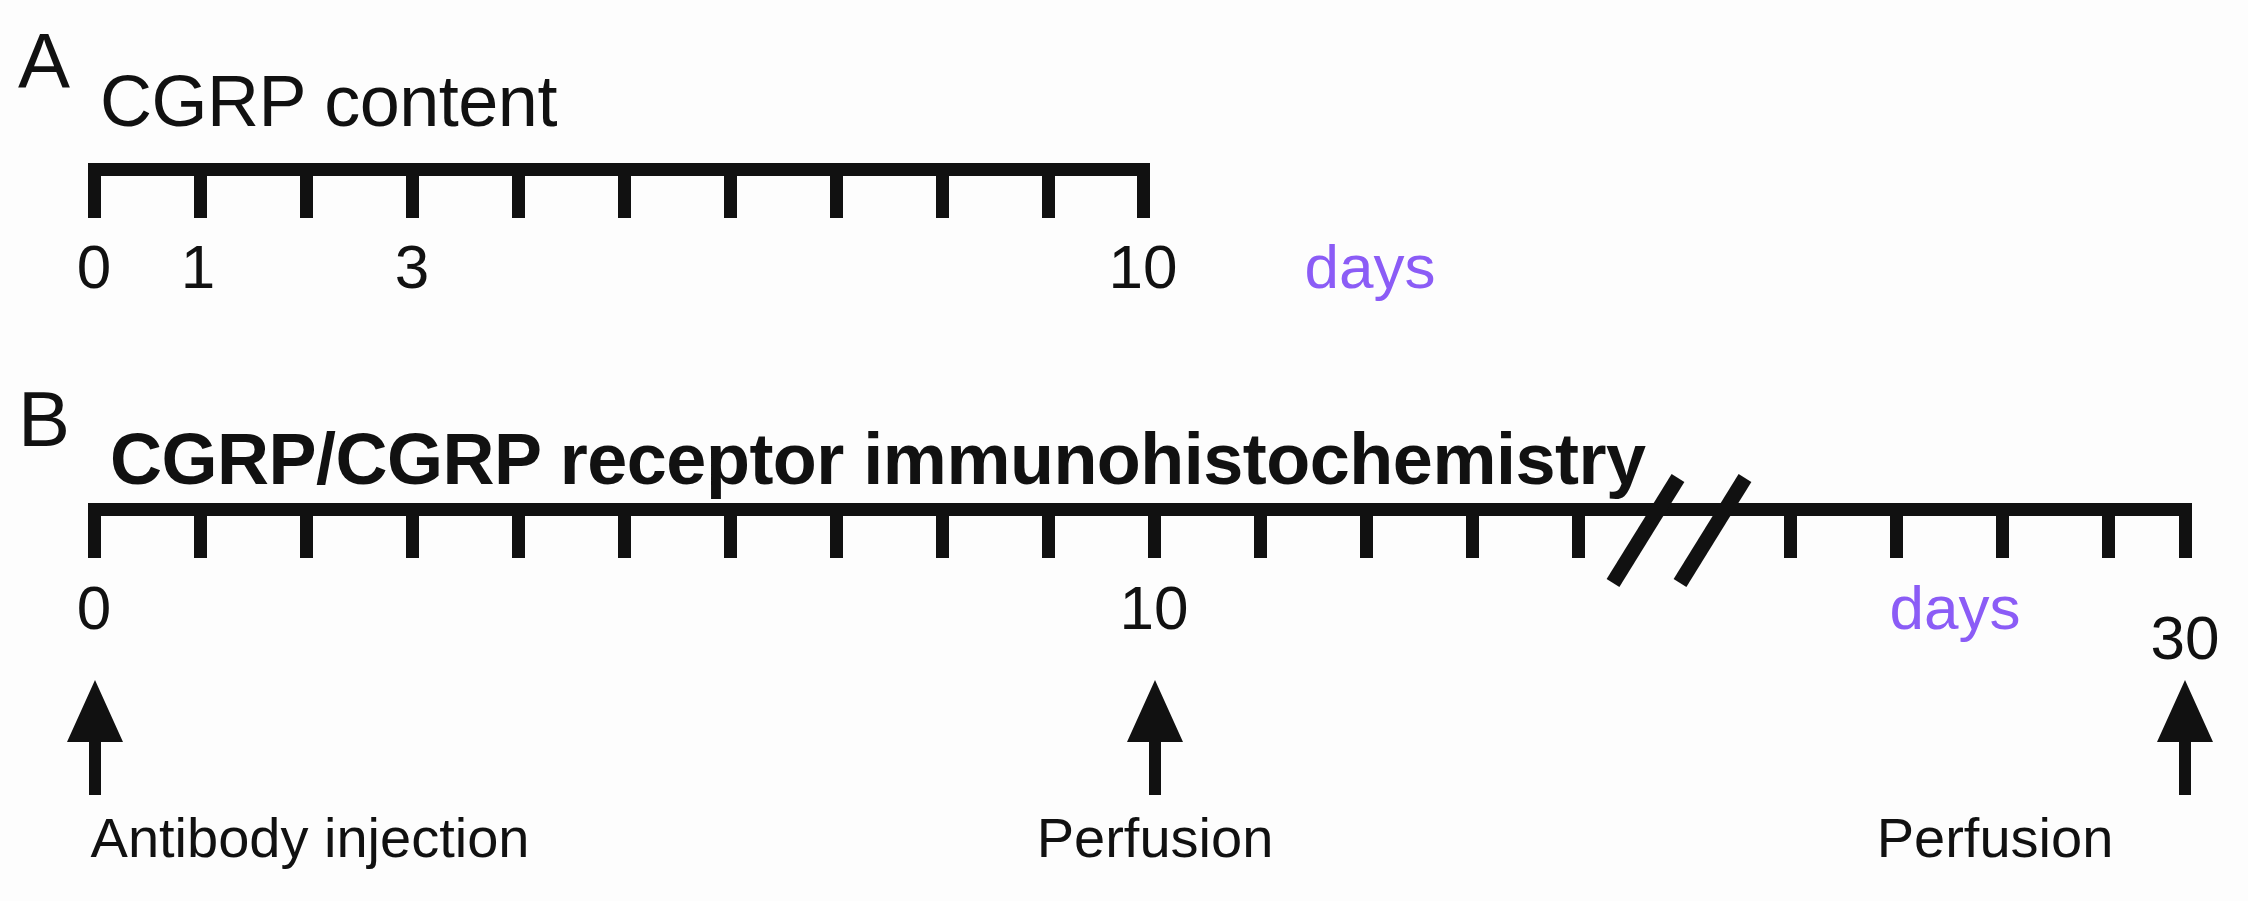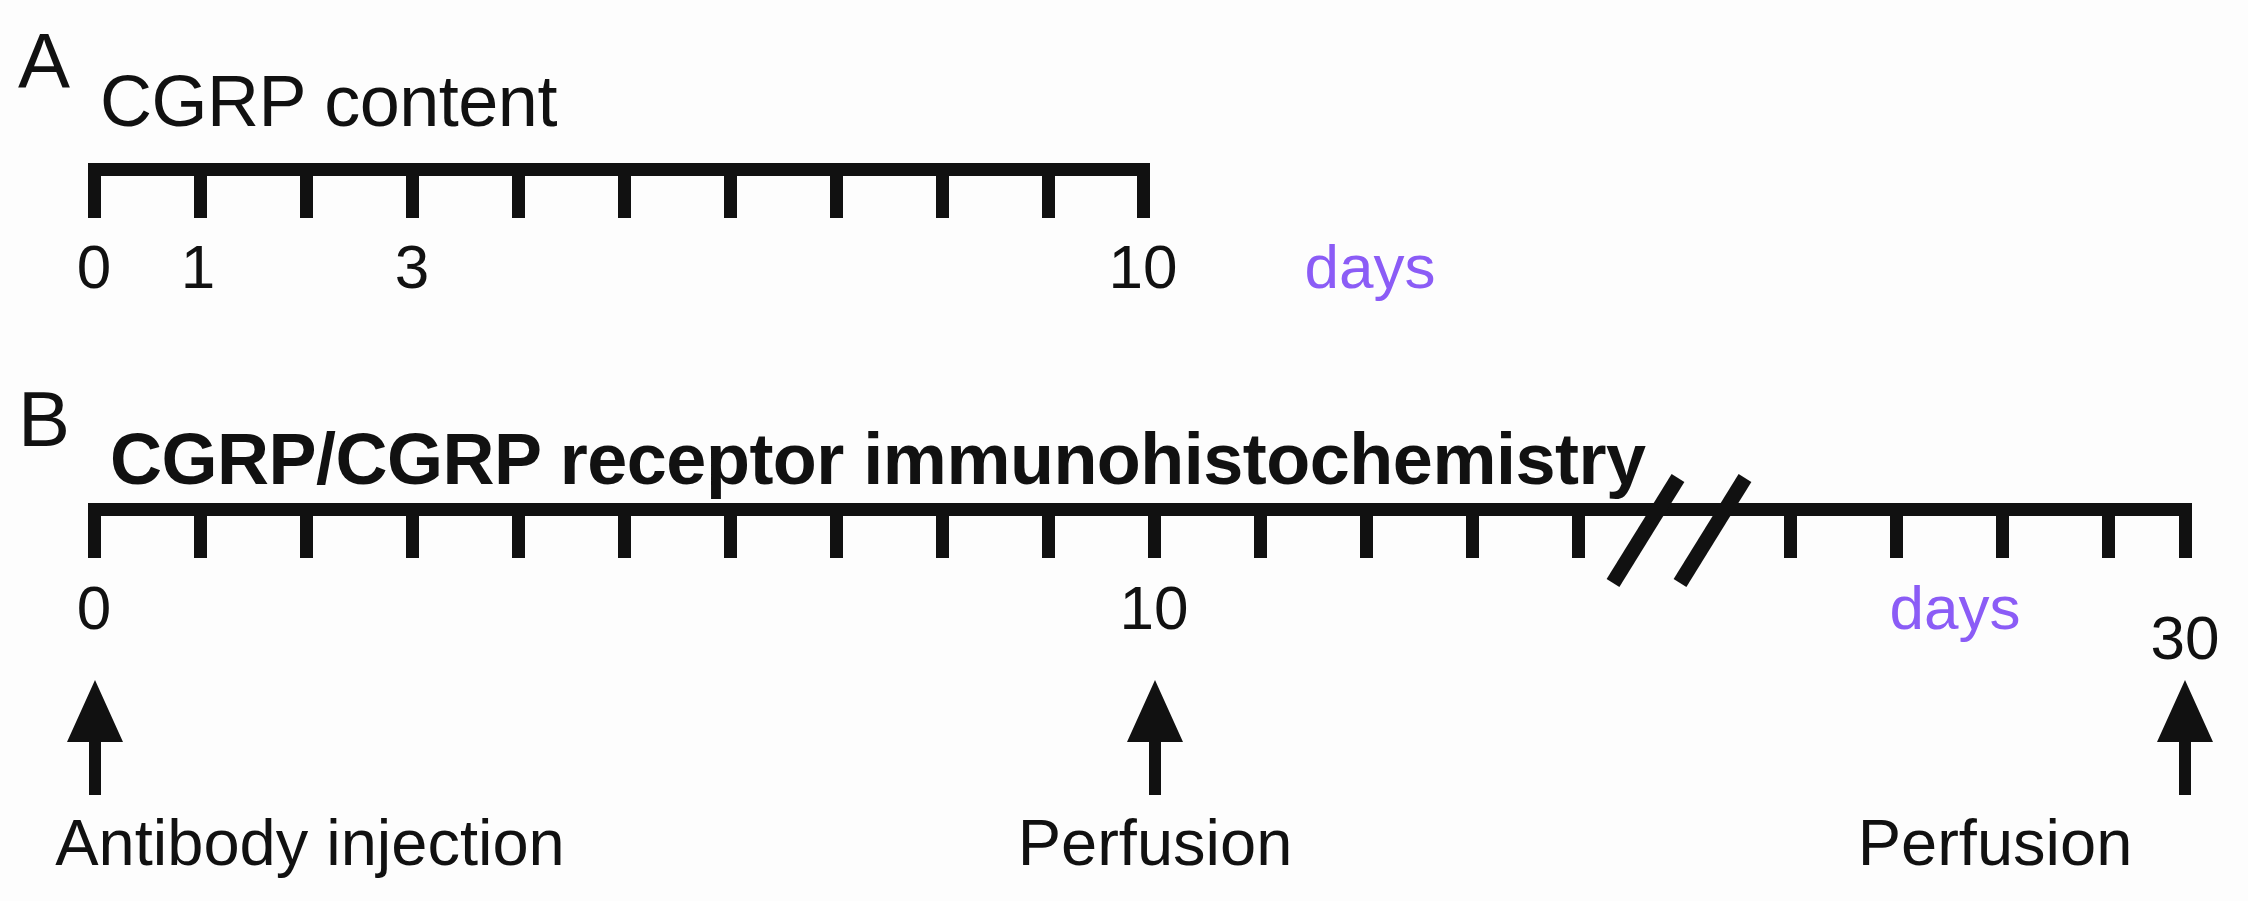--- a/index.html
+++ b/index.html
@@ -55,21 +55,21 @@
   .unit-label {
     position: absolute;
     font-size: 62px;
     line-height: 1;
     color: #8b5cf6;
     white-space: nowrap;
     transform: translateX(-50%);
   }
   .event-label {
     position: absolute;
-    font-size: 65px;
+    font-size: 56px;
     line-height: 1;
     color: #111111;
     white-space: nowrap;
     transform: translateX(-50%);
   }
   .arrow-svg {
     position: absolute;
     overflow: visible;
   }
 </style>

